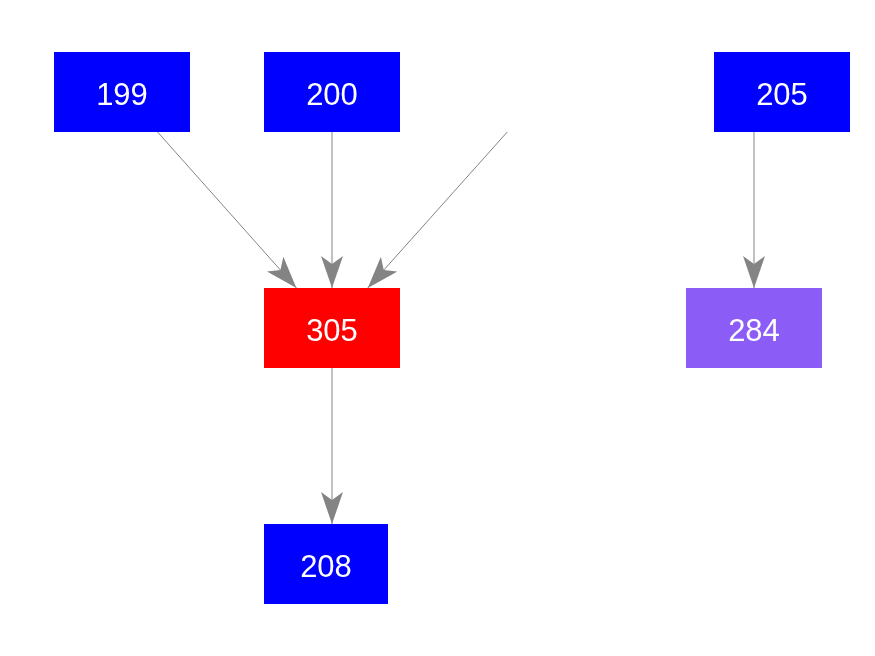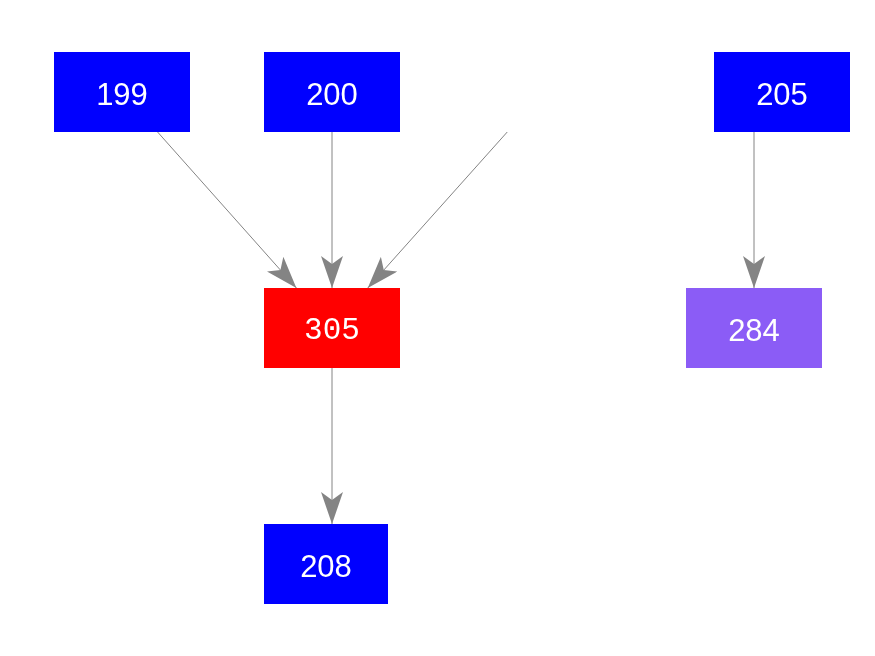--- a/index.html
+++ b/index.html
@@ -58,21 +58,21 @@
 
 <div class="node" style="left: 54px; top: 52px; width: 136px; height: 80px; background: rgb(0, 0, 255);">
       <span class="node-label">199</span>
     </div>
     <div class="node" style="left: 264px; top: 52px; width: 136px; height: 80px; background: rgb(0, 0, 255);">
       <span class="node-label">200</span>
     </div>
     <div class="node" style="left: 686px; top: 52px; width: 136px; height: 80px; background: rgb(0, 0, 255); margin-left: 28px;">
       <span class="node-label">205</span>
     </div>
-    <div class="node" style="left: 264px; top: 288px; width: 136px; height: 80px; background: rgb(255, 0, 0); font-family: Liberation Mono, monospace;">
+    <div class="node" style="left: 264px; top: 288px; width: 136px; height: 80px; background: rgb(255, 0, 0);">
       <span class="node-label">305</span>
     </div>
     <div class="node" style="left: 686px; top: 288px; width: 136px; height: 80px; background: #8b5cf6;">
       <span class="node-label">284</span>
     </div>
     <div class="node" style="left: 264px; top: 524px; width: 124px; height: 80px; background: rgb(0, 0, 255);">
       <span class="node-label">208</span>
     </div>
   </div>
 

